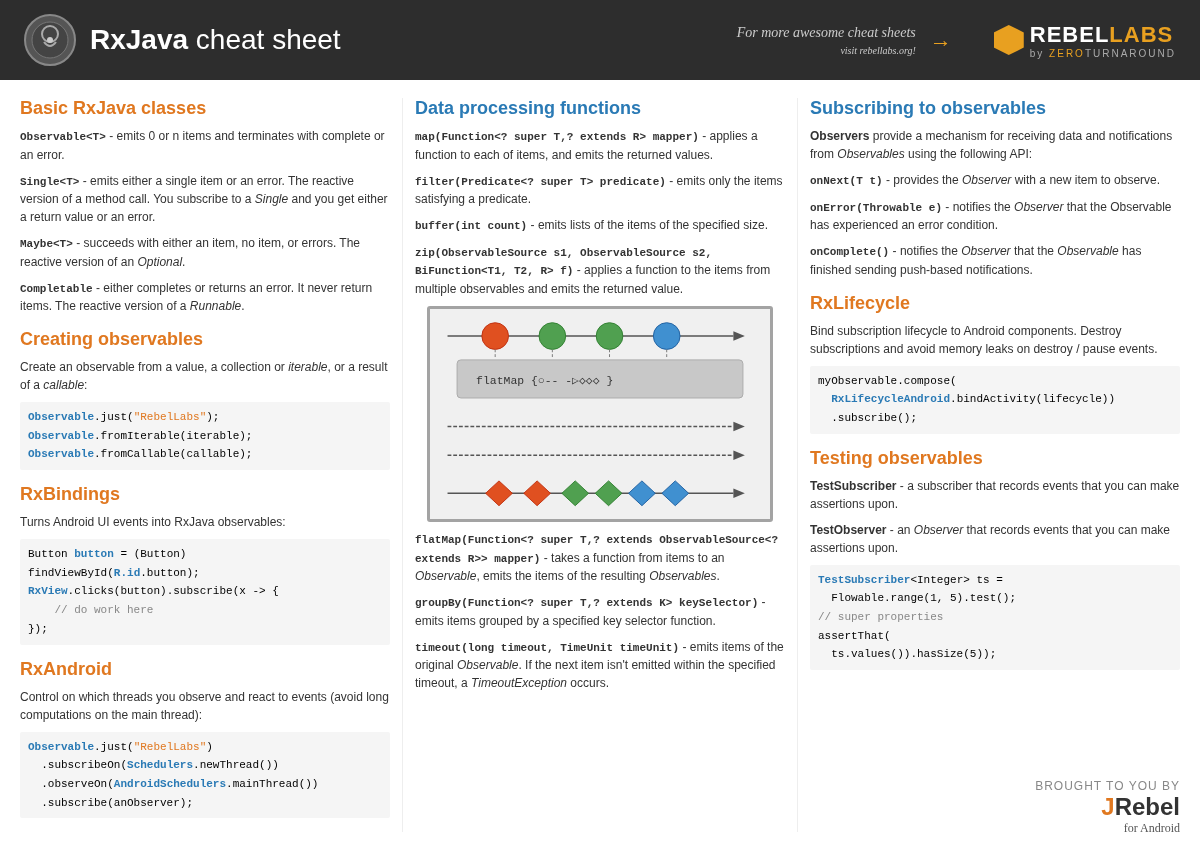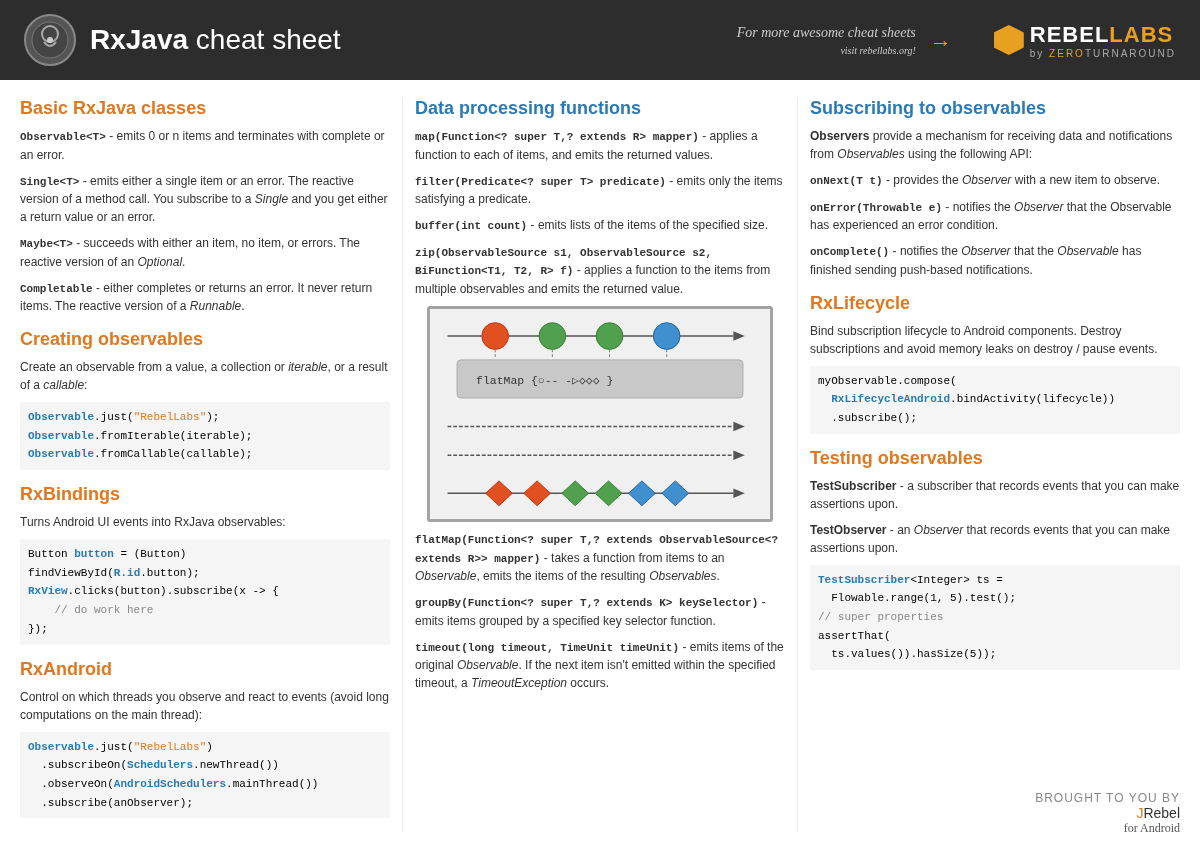--- a/index.html
+++ b/index.html
@@ -380,18 +380,18 @@
       </div>
     </div>
 
   </div>
 
 </div>
 
 <div class="footer-brand">
   <div class="footer-brand" style="text-align:right; position:fixed; bottom:12px; right:20px;">
     <div style="font-size:12px; color:#888; text-transform:uppercase; letter-spacing:1px;">BROUGHT TO YOU BY</div>
-    <div style="font-size:14px; font-weight:normal; color:#333;">
+    <div style="font-size:24px; font-weight:bold; color:#333;">
       <span style="color:#e07820;">J</span><span>Rebel</span>
     </div>
     <div style="font-size:12px; color:#555;font-family:Liberation Serif, serif;">for Android</div>
   </div>
 </div>
 
 </body></html>

